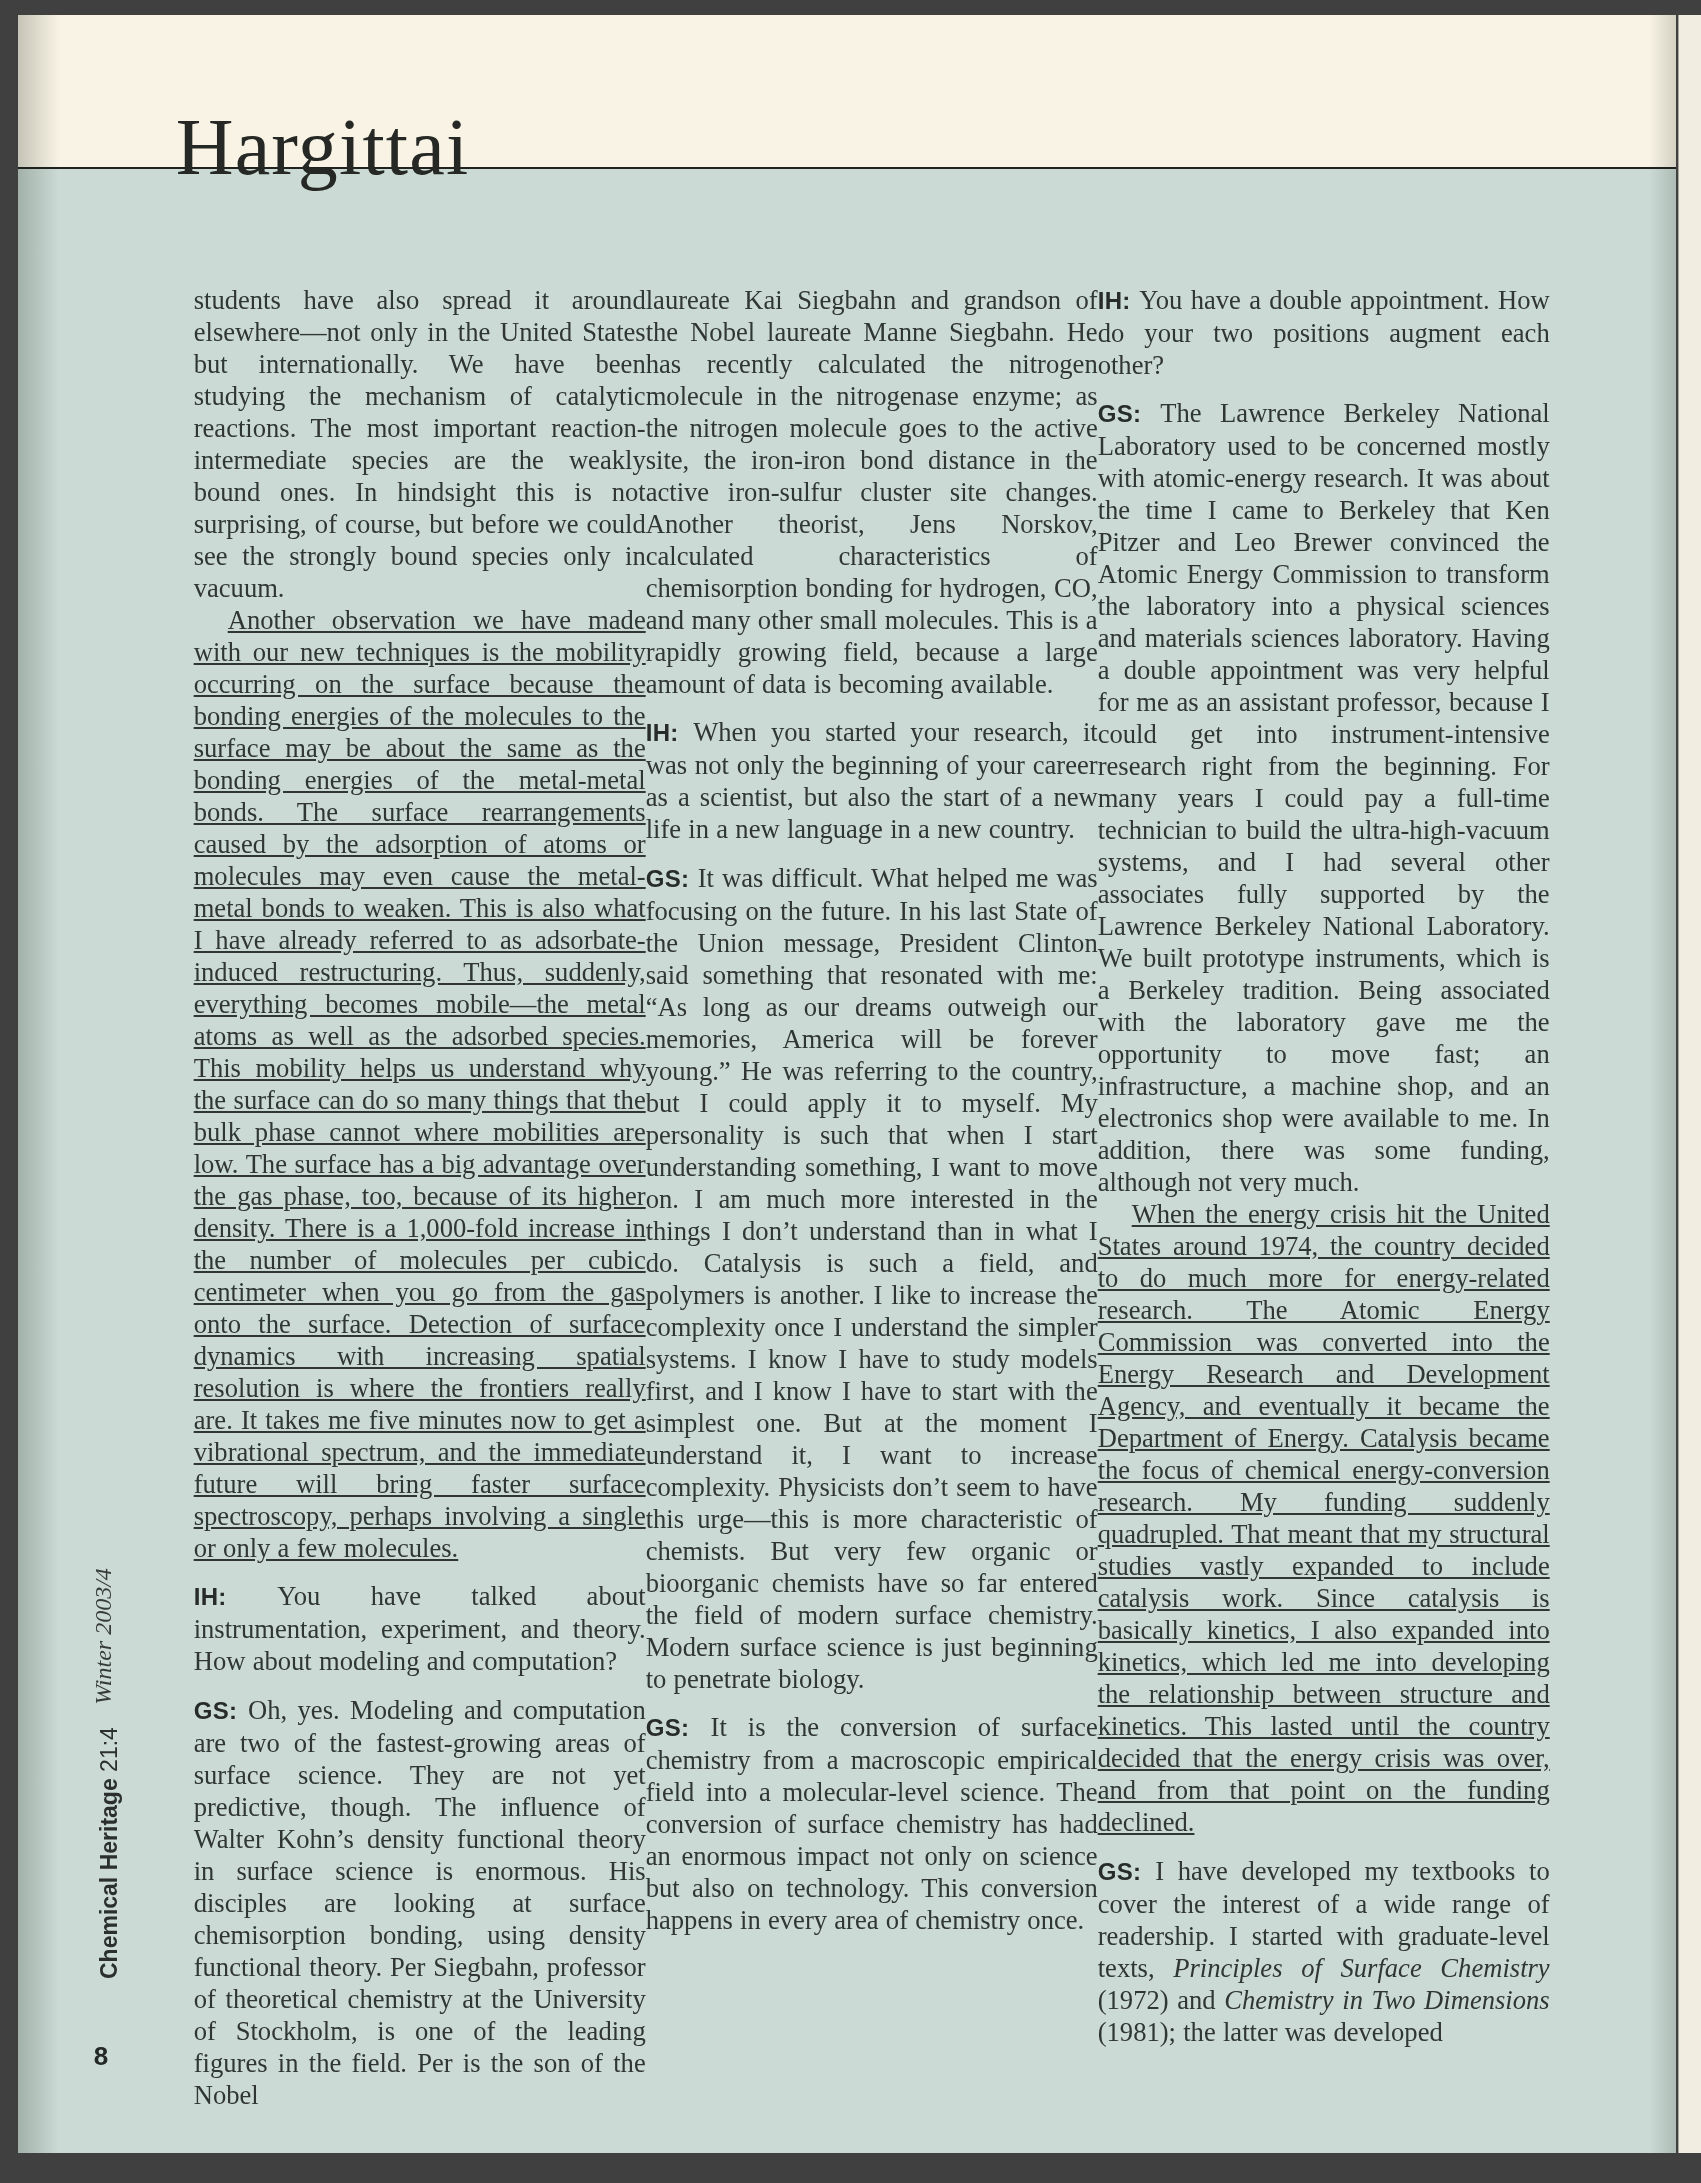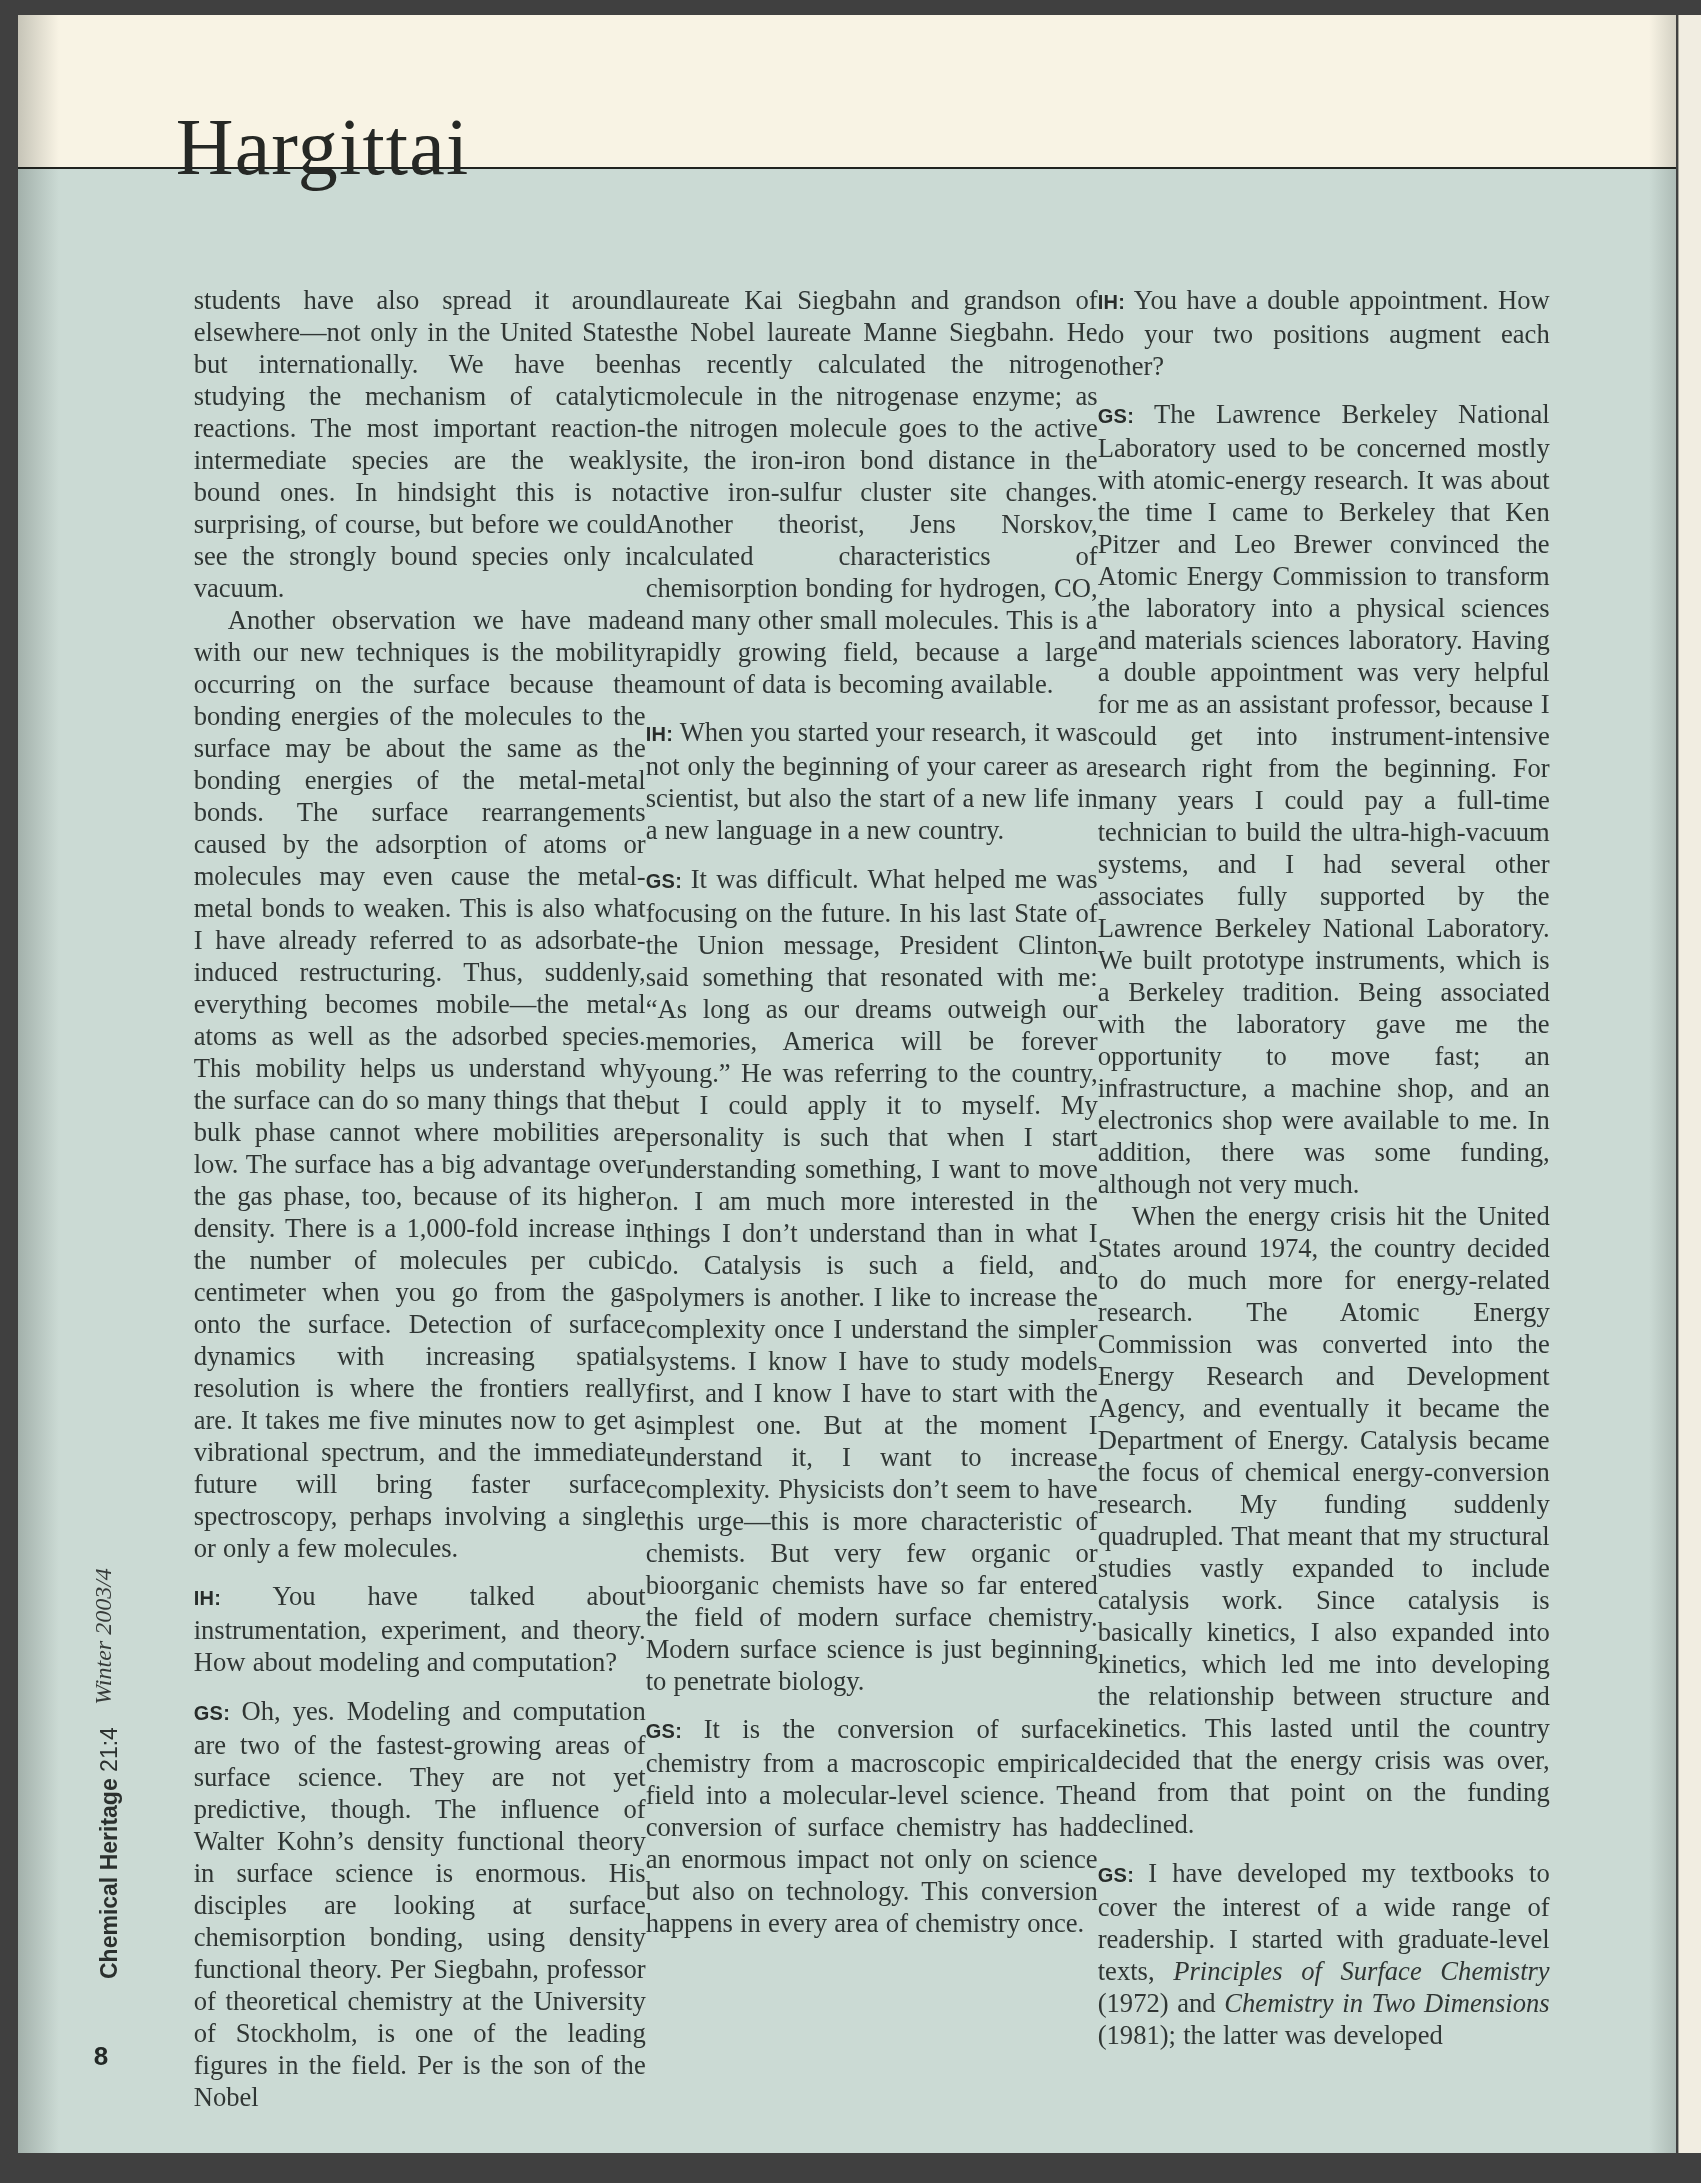--- a/index.html
+++ b/index.html
@@ -38,24 +38,24 @@
   .columns {
     position: absolute; left: 176px; top: 269px; width: 1415px;
     display: flex; justify-content: flex-start; z-index: 3;
   }
   .column { width: 452px; }
   .para {
     margin: 0; font-size: 26.6px; line-height: 32px; color: #303634;
     text-align: justify; word-spacing: 0.6px;
   }
   .para.spaced { margin-top: 16.5px; }
-  .para.indent { text-indent: 34px; }
+  .para.indent { text-indent: 34px; text-decoration: underline; }
   .speaker {
     font-family: "Liberation Sans", sans-serif; font-weight: bold;
-    font-size: 20px; color: #272c2a; letter-spacing: 0.3px;
+    font-size: 24px; color: #272c2a; letter-spacing: 0.3px;
   }
   .run-italic { font-style: italic; }
   .sidebar-issue {
     position: absolute; left: -54px; top: 1608px; width: 278px; height: 27px;
     transform: rotate(-90deg); transform-origin: center;
     font-style: italic; font-size: 24px; color: #363b39; text-align: center; line-height: 27px; z-index: 7;
   }
   .sidebar-journal {
     position: absolute; left: -5.3px; top: 1853px; width: 195px; height: 27px;
     transform: rotate(-90deg); transform-origin: center;

